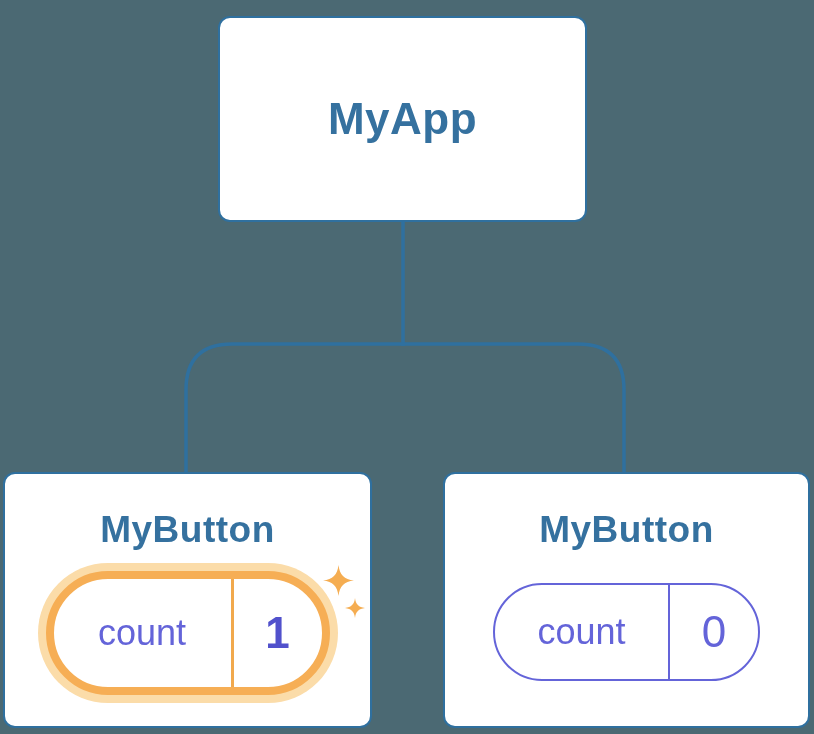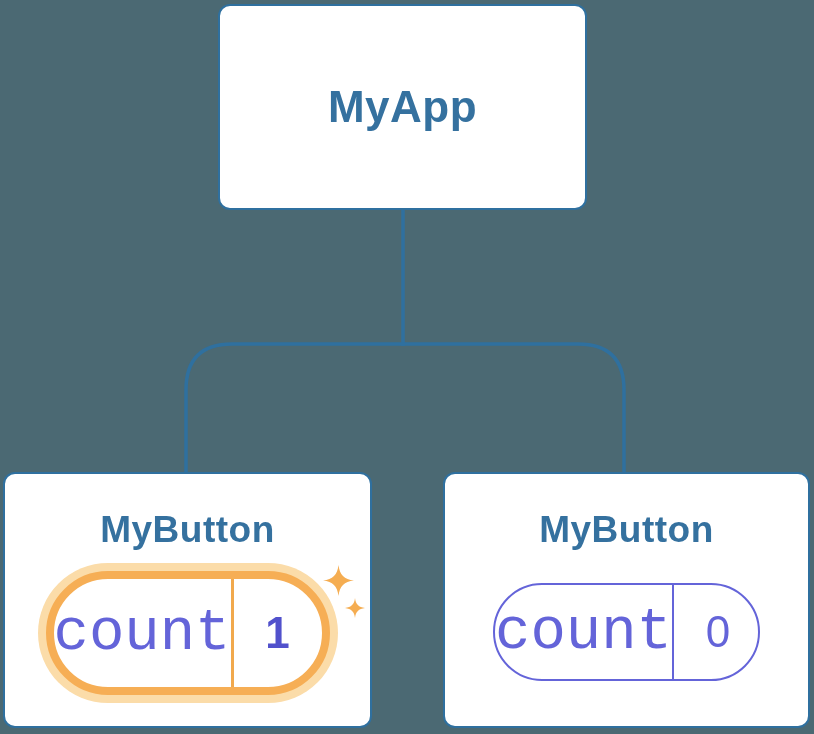--- a/index.html
+++ b/index.html
@@ -28,21 +28,21 @@
     position: absolute;
     background: #FFFFFF;
     border: 2.5px solid #2F709F;
     border-radius: 12px;
     box-sizing: border-box;
     display: flex;
     flex-direction: column;
     align-items: center;
   }
   .card-root {
-    left: 218px; top: 4px;
+    left: 218px; top: 16px;
     width: 369px; height: 206px;
     justify-content: center;
   }
   .card-child-left  { left: 3px;   top: 472px; width: 369px; height: 256px; }
   .card-child-right { left: 443px; top: 472px; width: 367px; height: 256px; }
 
   .node-title {
     color: #35719F;
     font-weight: bold;
     letter-spacing: 0.5px;
@@ -74,22 +74,21 @@
     height: 98px;
     border: 2px solid #6464D9;
   }
 
   .state-key {
     flex: 1;
     display: flex;
     align-items: center;
     justify-content: center;
     color: #6464D9;
-    font-size: 59px;
-    font-family: Liberation Mono, monospace;
+    font-size: 36px;
   }
   .state-divider { flex: none; }
   .pill-highlighted .state-divider { width: 3px; background: #F1A94D; }
   .pill-normal      .state-divider { width: 2px; background: #6464D9; }
 
   .state-value {
     flex: none;
     width: 88px;
     display: flex;
     align-items: center;

